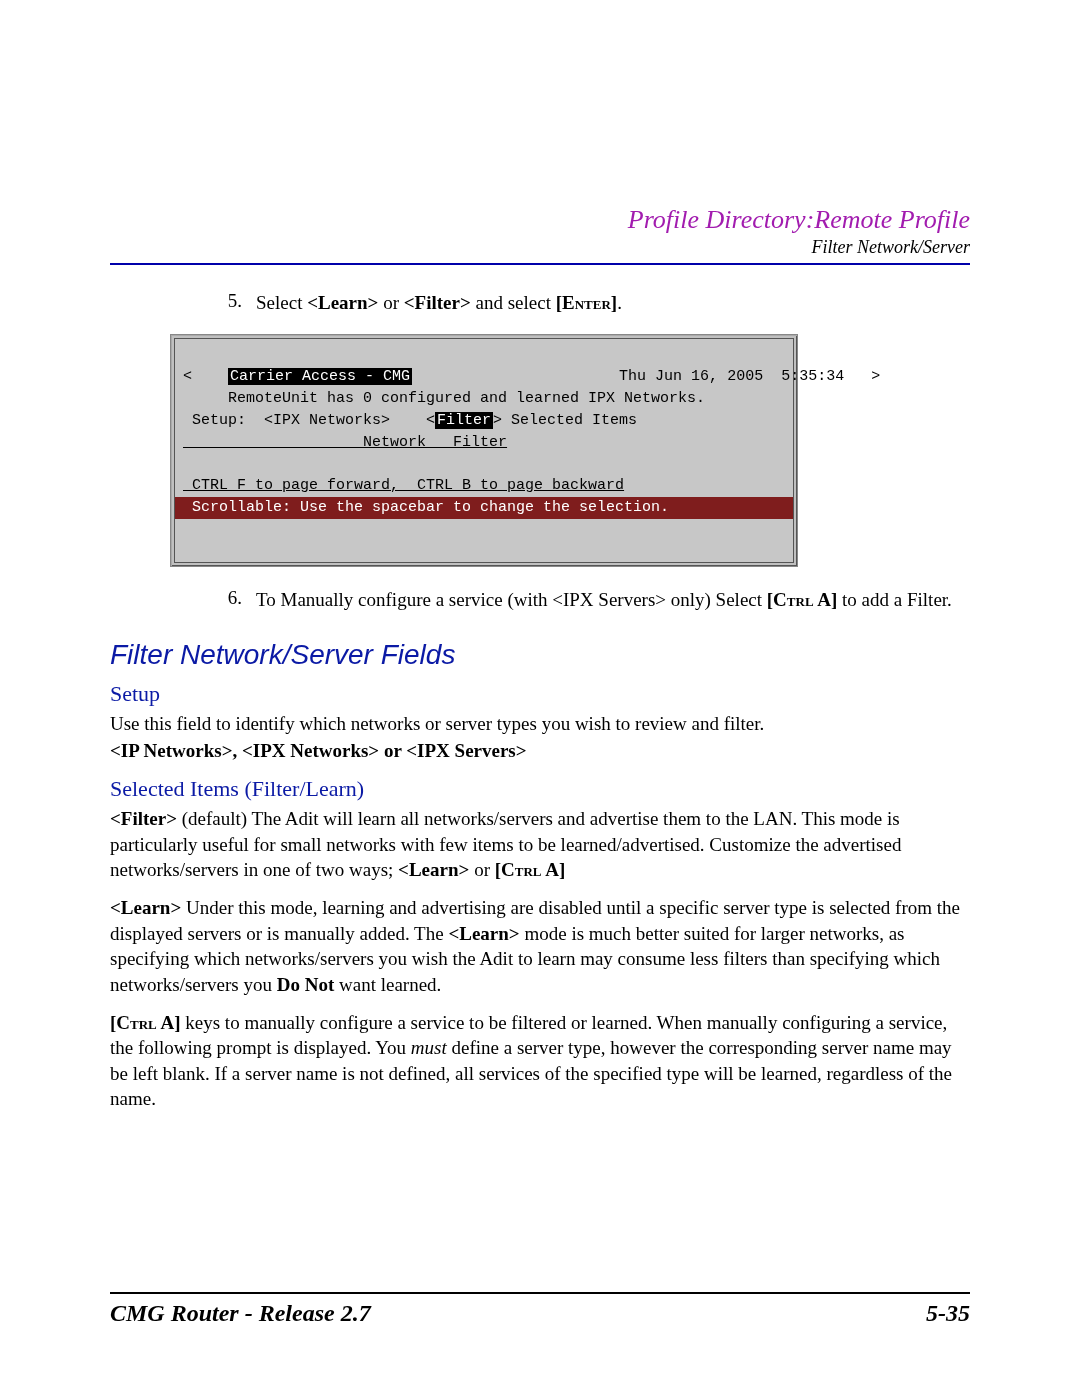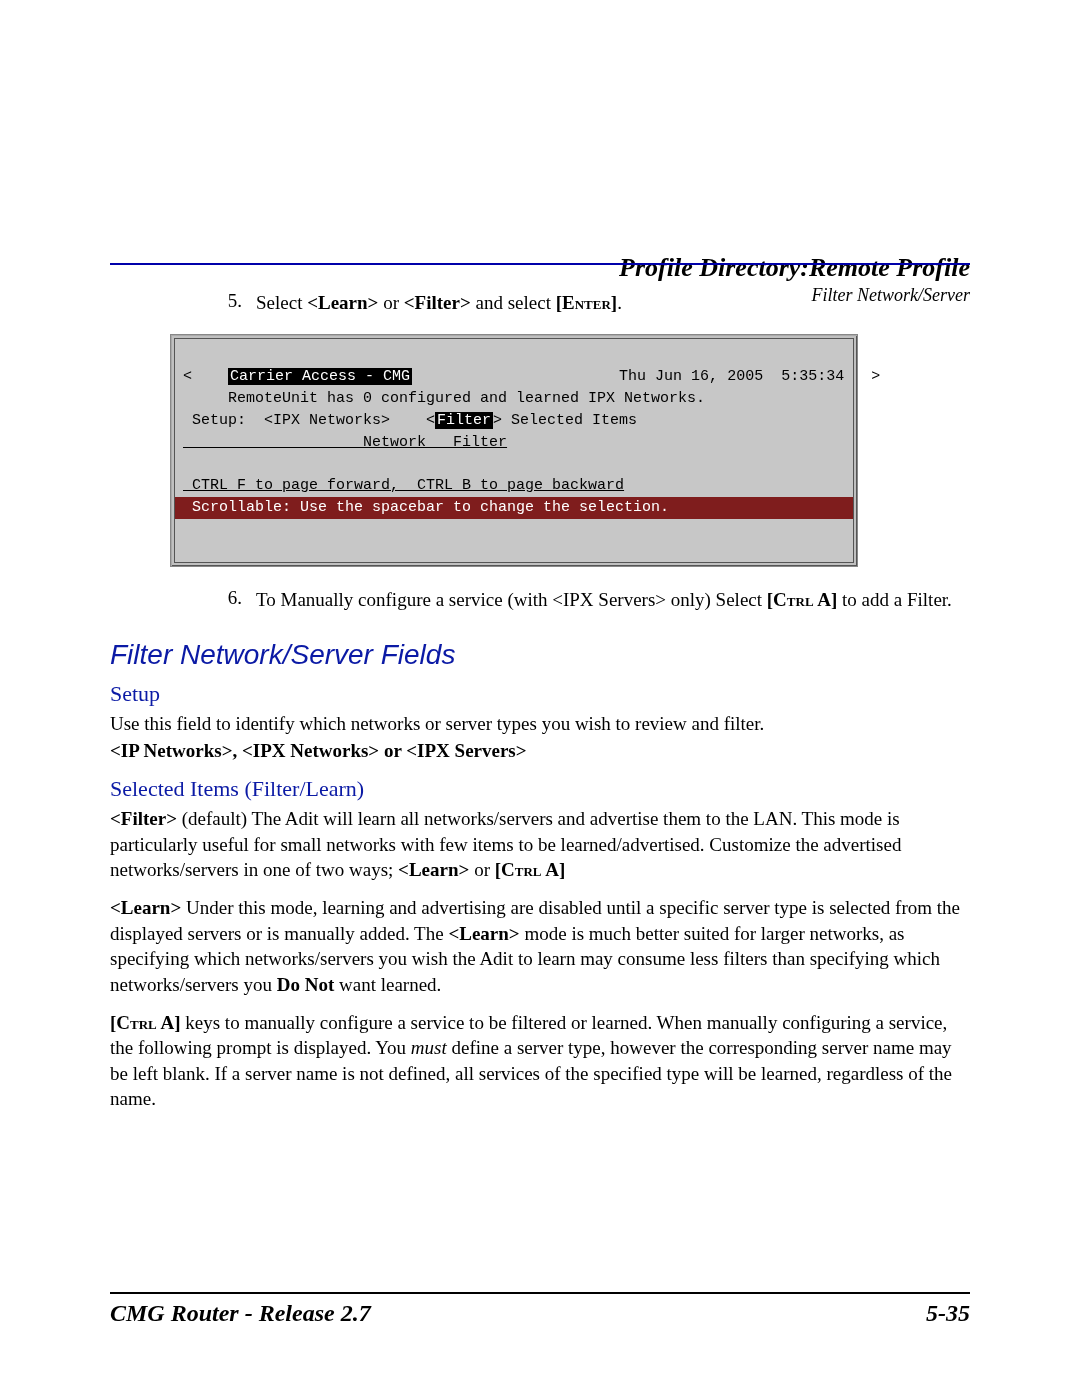--- a/index.html
+++ b/index.html
@@ -18,24 +18,23 @@
     position: relative;
   }
   .top-header {
     position: absolute;
     top: 205px;
     right: 110px;
     text-align: right;
   }
   .top-title {
     font-style: italic;
-    font-weight: bold;
+    font-weight: normal;
     font-size: 26px;
-    color: #000000;
-    margin-top: 48px;
+    color: #a21caf;
   }
   .top-sub {
     font-style: italic;
     font-size: 18px;
     color: #000;
     margin-top: 2px;
   }
   .hr-blue {
     position: absolute;
     top: 255px;
@@ -67,21 +66,21 @@
   ol.steps li .body {
     flex: 1;
     line-height: 1.35;
   }
   .sc { font-variant: small-caps; }
   b { font-weight: bold; }
 
   
   .term-wrap {
     margin: 18px 0 20px -30px;
-    width: 688px;
+    width: 628px;
     border: 1px solid #888;
     box-shadow: 1px 1px 0 #aaa inset, -1px -1px 0 #555 inset;
     background: #c0c0c0;
     padding: 3px;
     box-sizing: border-box;
   }
   .term {
     font-family: "Courier New", monospace;
     font-size: 15px;
     line-height: 1.45;

